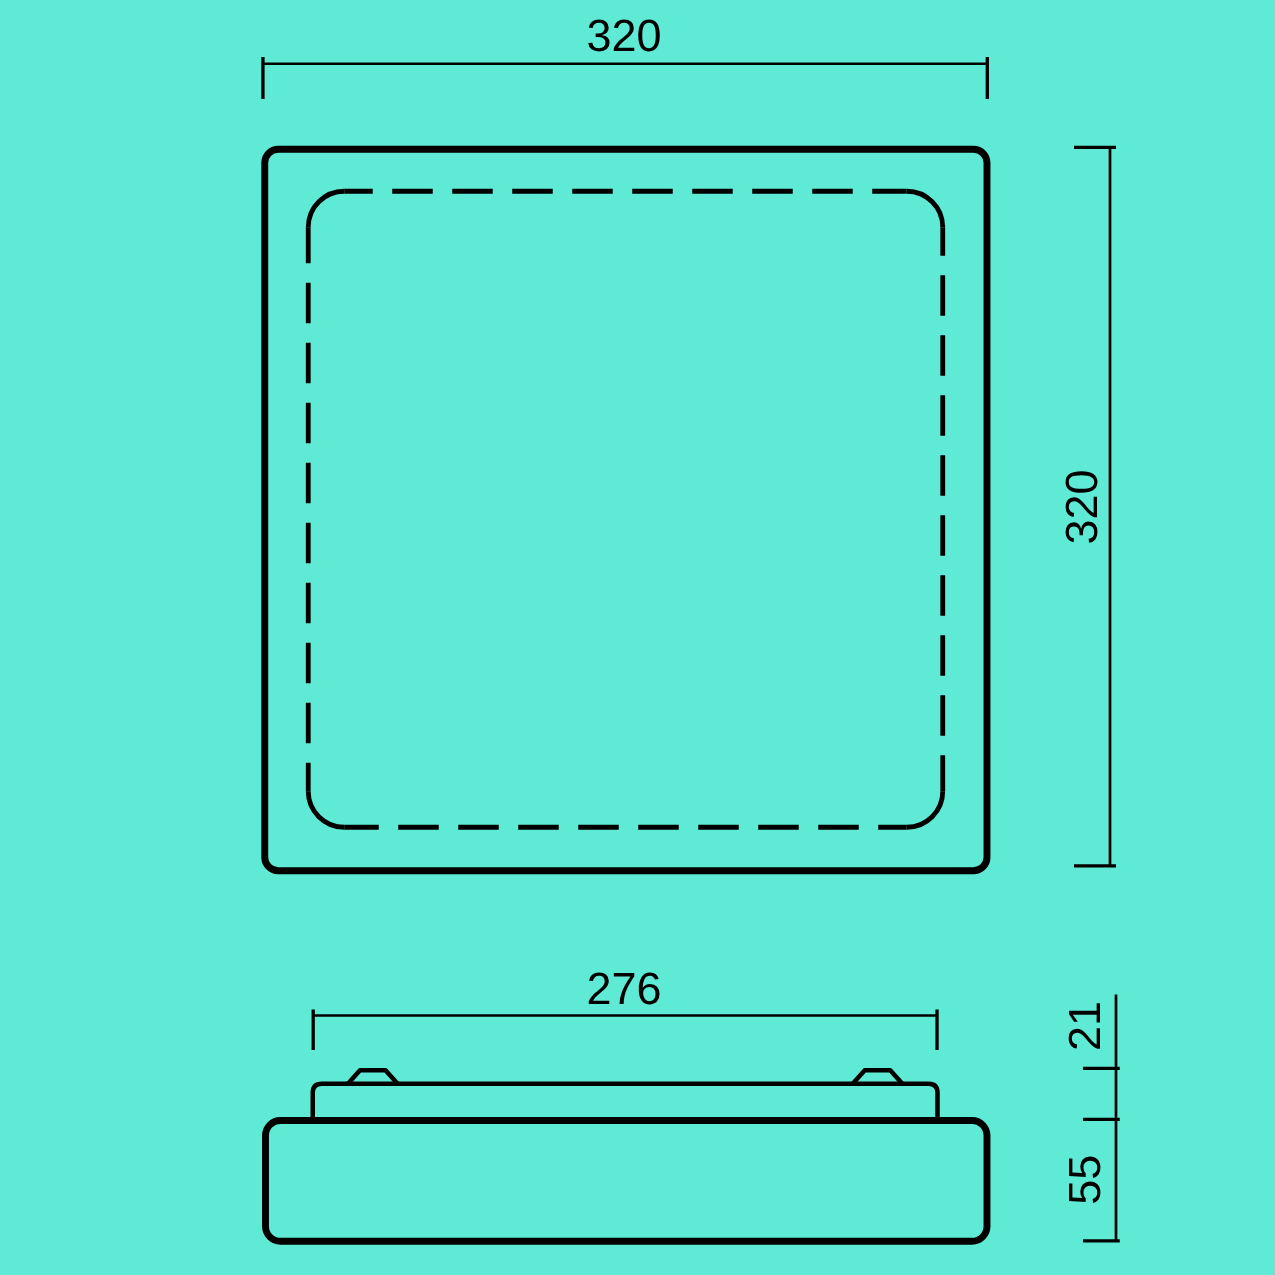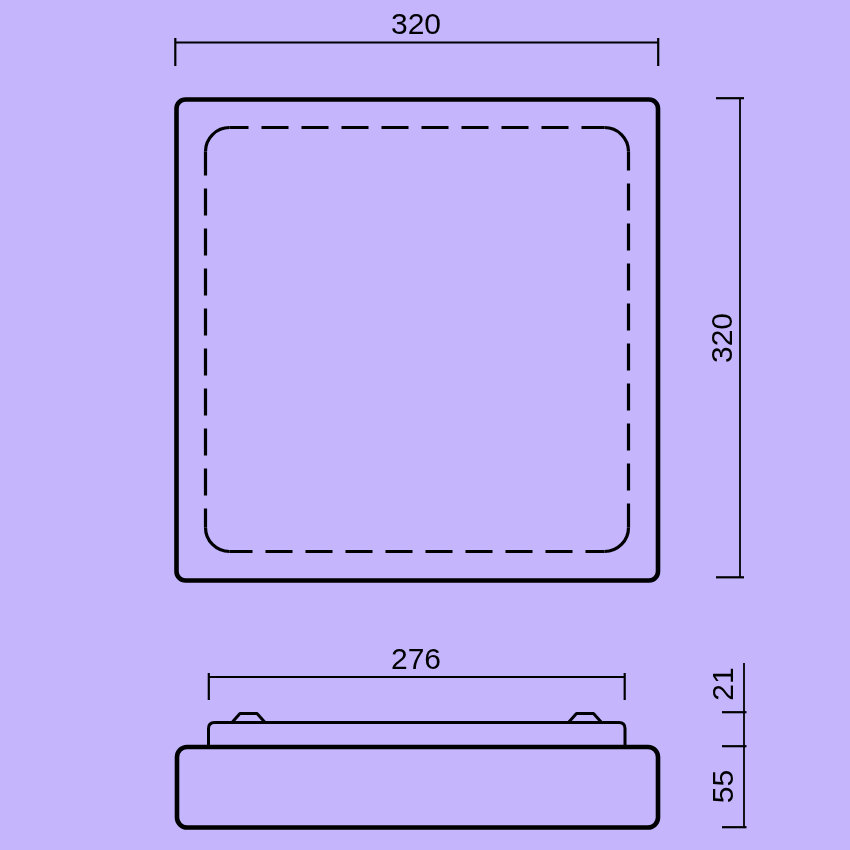--- a/index.html
+++ b/index.html
@@ -4,21 +4,21 @@
 <style>
   html, body {
     margin: 0;
     padding: 0;
     background: #ffffff;
   }
   .canvas {
     position: relative;
     width: 850px;
     height: 850px;
-    background: #c4b5fd;
+    background: #5eead4;
     overflow: hidden;
   }
   svg {
     display: block;
   }
   text.dim-label {
     font-family: "Liberation Sans", sans-serif;
     font-size: 30px;
     fill: #000000;
   }

